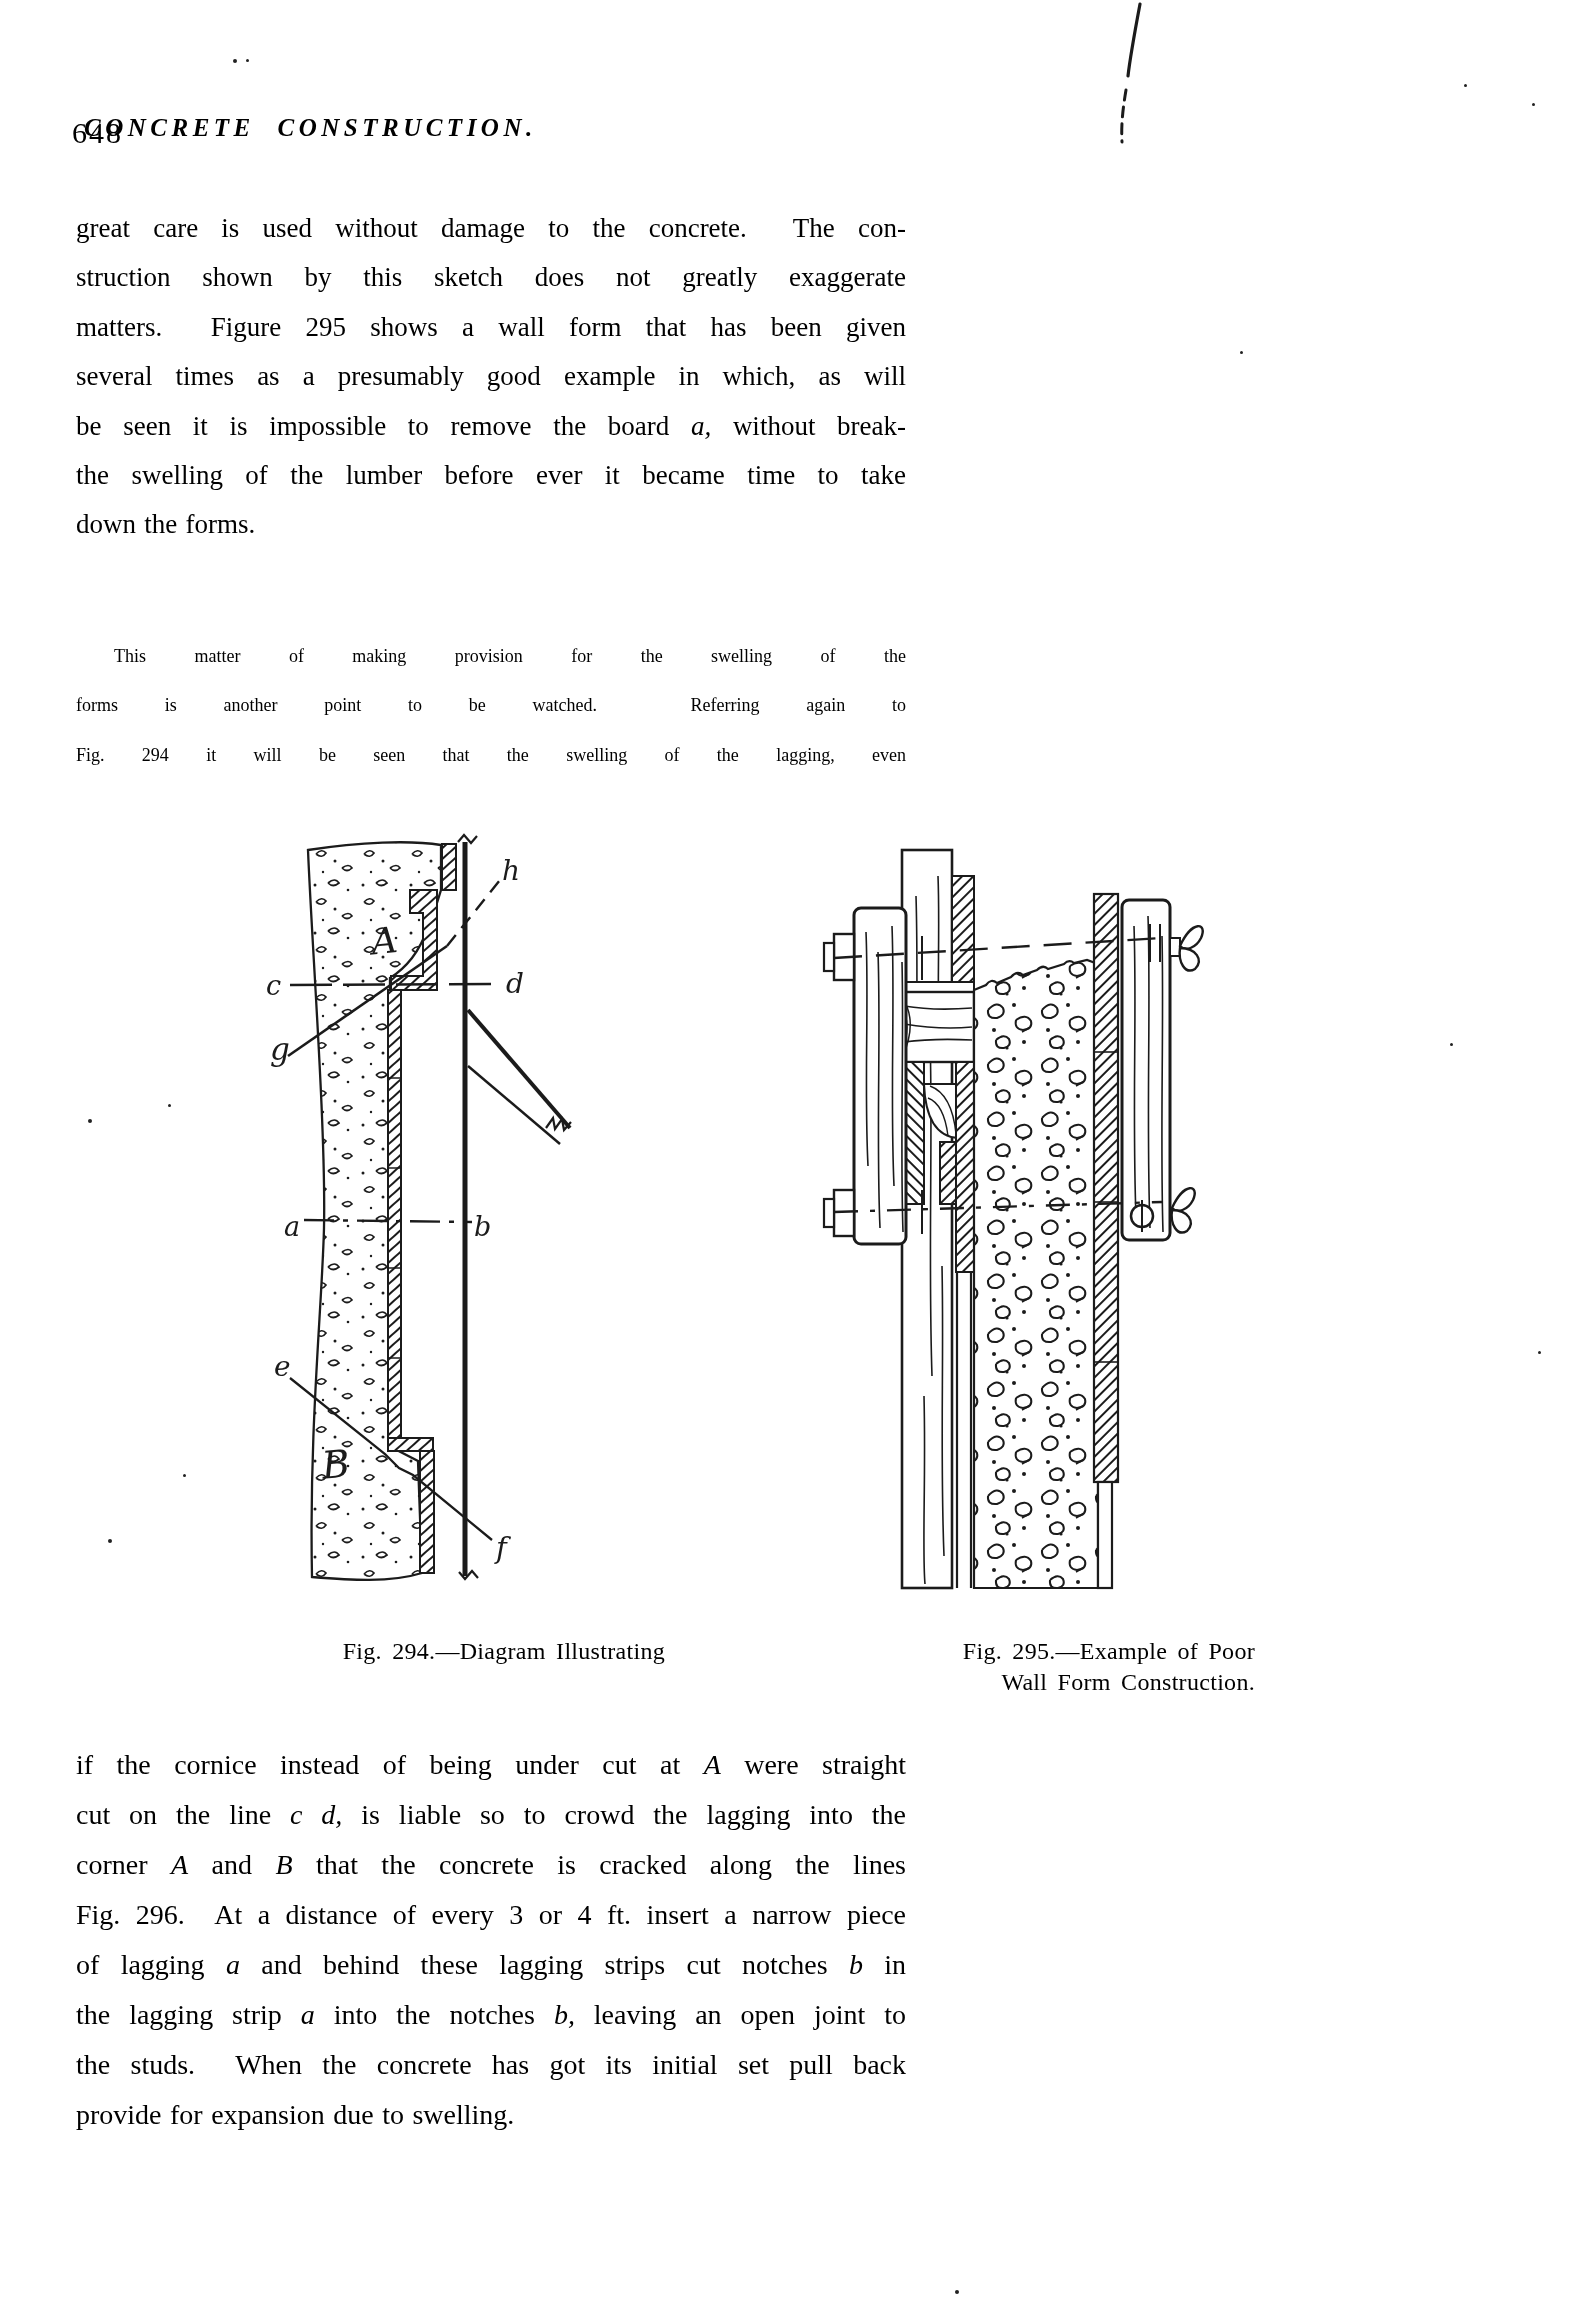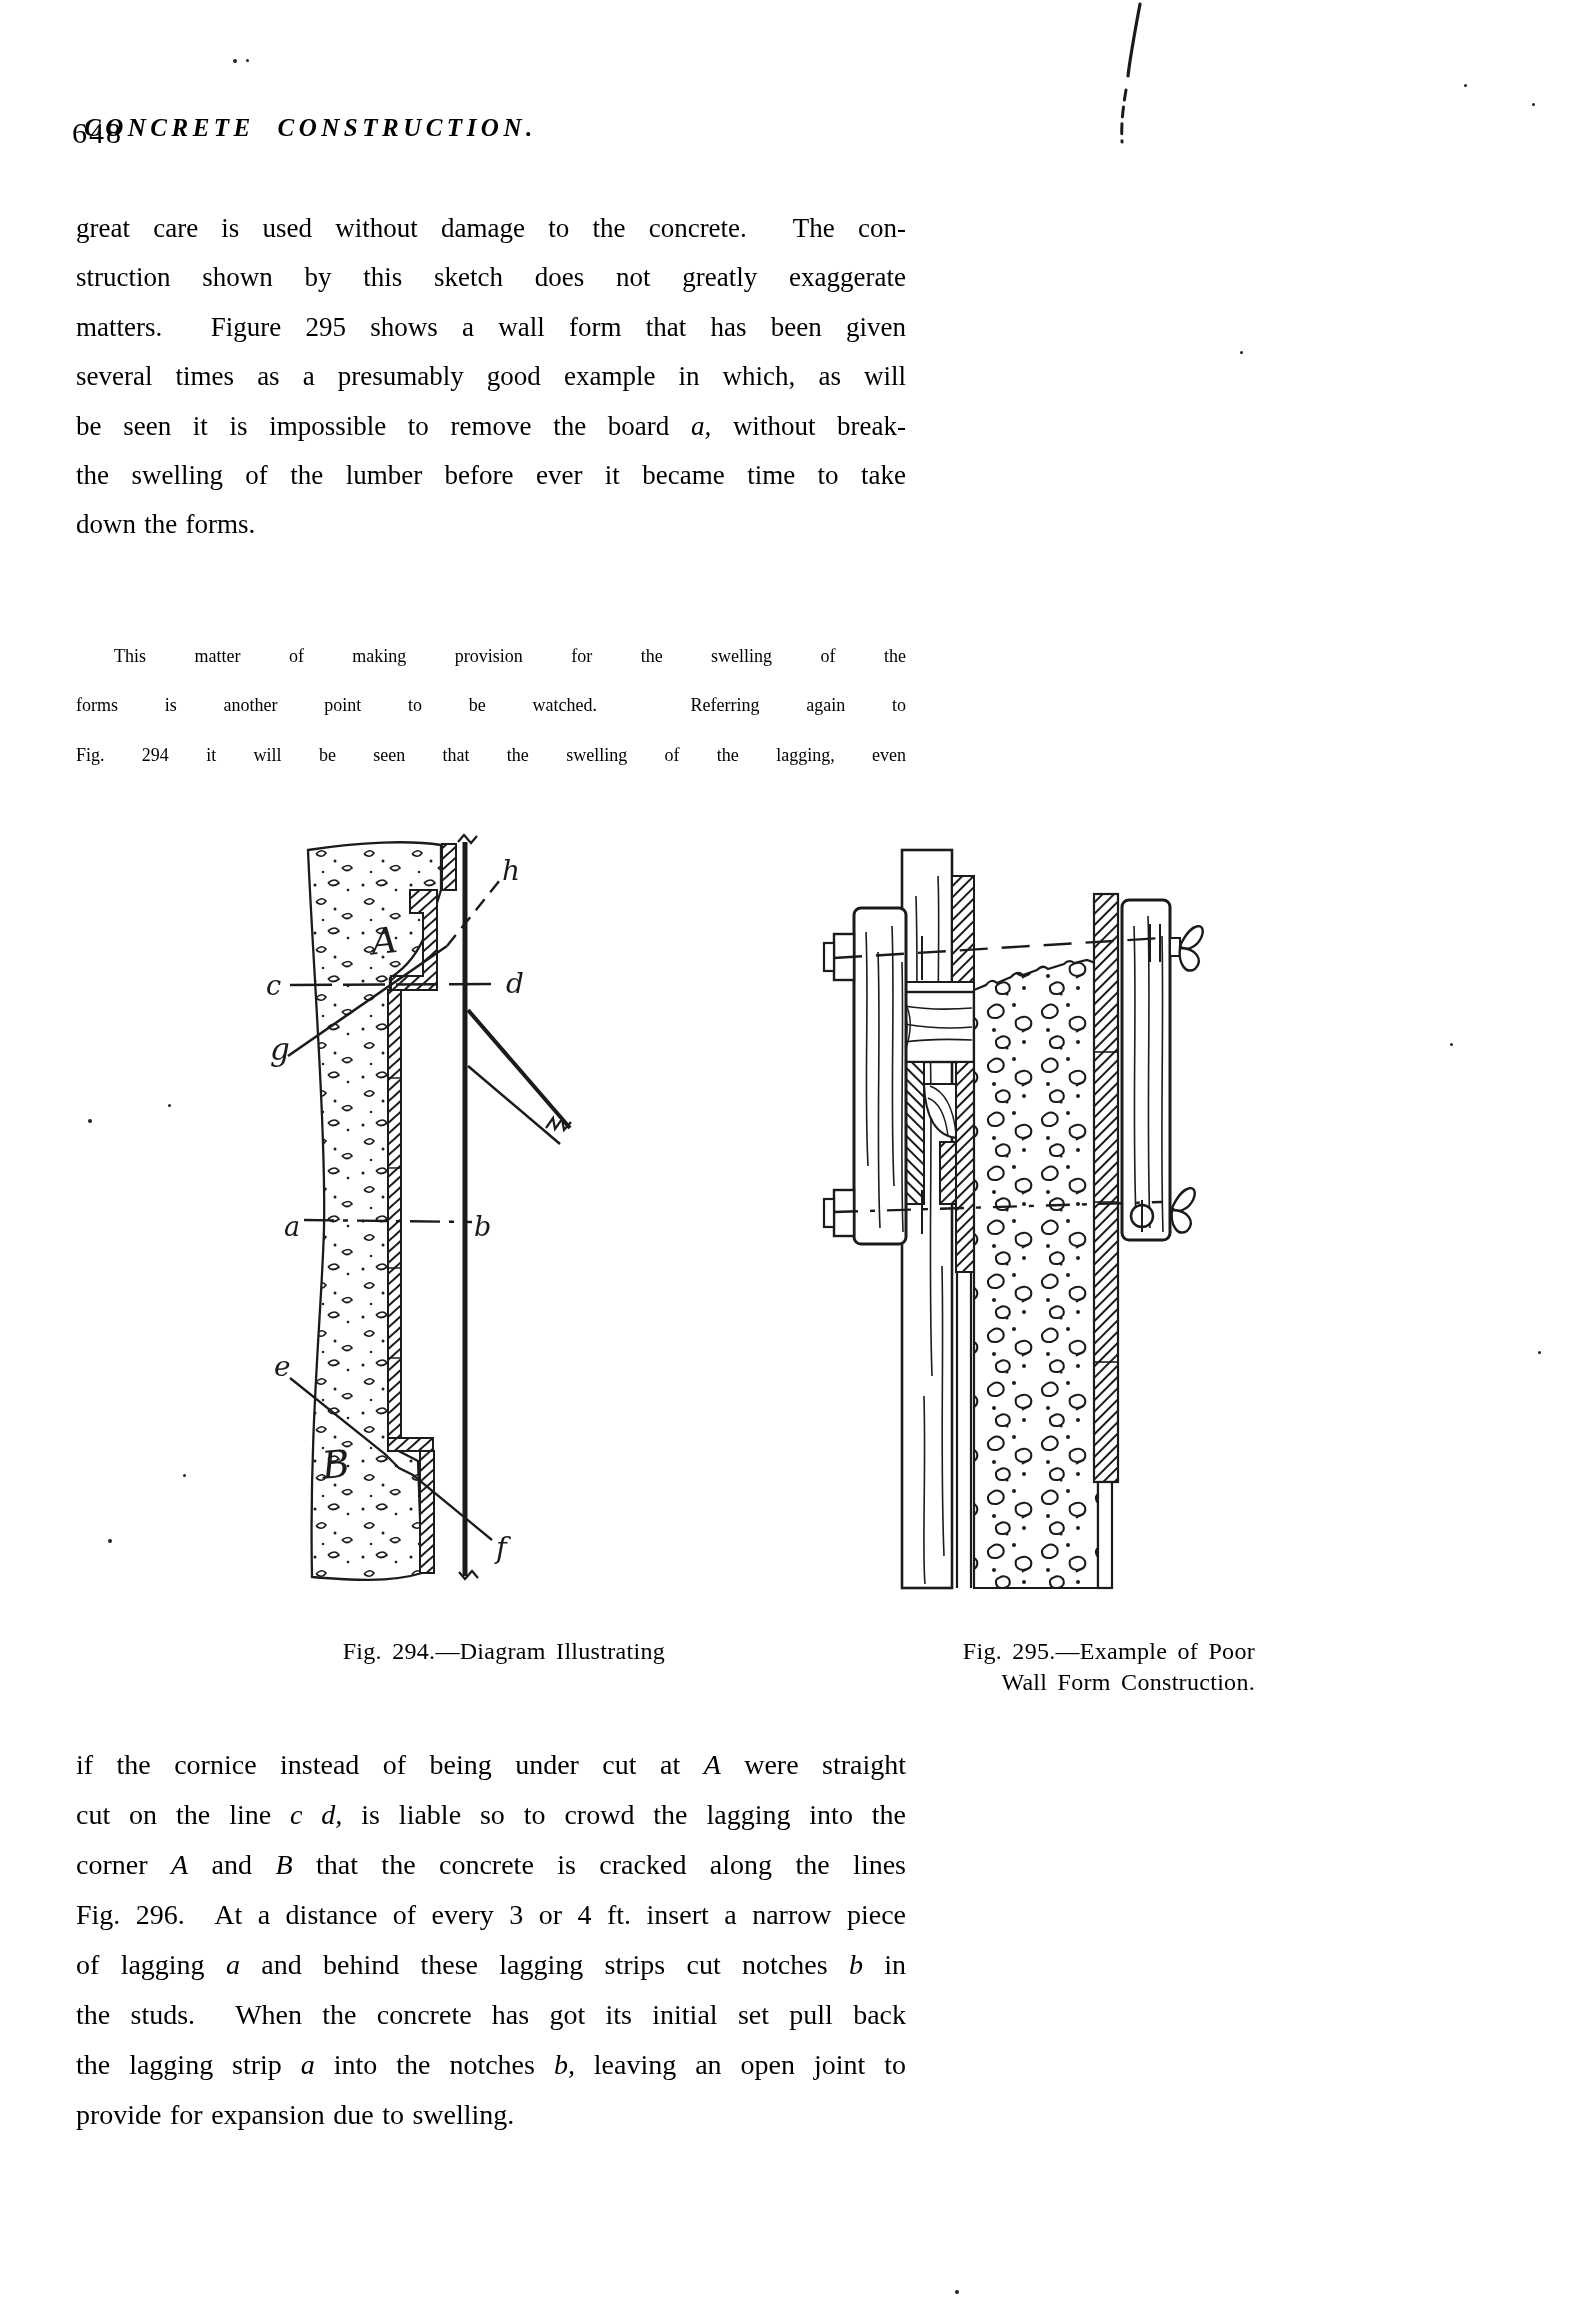--- a/index.html
+++ b/index.html
@@ -217,22 +217,22 @@
     <div>Fig. 295.—Example of Poor</div>
     <div>Wall Form Construction.</div>
   </div>
 
   <div class="para p3">
       <div class="line"><span>if the cornice instead of being under cut at </span><i>A</i><span> were straight</span></div>
       <div class="line"><span>cut on the line </span><i>c d,</i><span> is liable so to crowd the lagging into the</span></div>
       <div class="line"><span>corner </span><i>A</i><span> and </span><i>B</i><span> that the concrete is cracked along the lines</span></div>
       <div class="line"><span>Fig. 296.&nbsp; At a distance of every 3 or 4 ft. insert a narrow piece</span></div>
       <div class="line"><span>of lagging </span><i>a</i><span> and behind these lagging strips cut notches </span><i>b</i><span> in</span></div>
+      <div class="line"><span>the lagging strip </span><i>a</i><span> into the notches </span><i>b,</i><span> leaving an open joint to</span></div>
       <div class="line"><span>the studs.&nbsp; When the concrete has got its initial set pull back</span></div>
-      <div class="line"><span>the lagging strip </span><i>a</i><span> into the notches </span><i>b,</i><span> leaving an open joint to</span></div>
       <div class="line last"><span>provide for expansion due to swelling.</span></div>
     </div>
 
 <div class="speck" style="left: 233px; top: 59px; height: 4px; width: 4px;"></div>
     <div class="speck" style="left: 246px; top: 59px; height: 3px; width: 3px;"></div>
     <div class="speck" style="left: 1464px; top: 84px; height: 3px; width: 3px;"></div>
     <div class="speck" style="left: 1532px; top: 103px; height: 3px; width: 3px;"></div>
     <div class="speck" style="left: 1240px; top: 351px; height: 3px; width: 3px;"></div>
     <div class="speck" style="left: 88px; top: 1119px; height: 4px; width: 4px;"></div>
     <div class="speck" style="left: 108px; top: 1539px; height: 4px; width: 4px;"></div>

